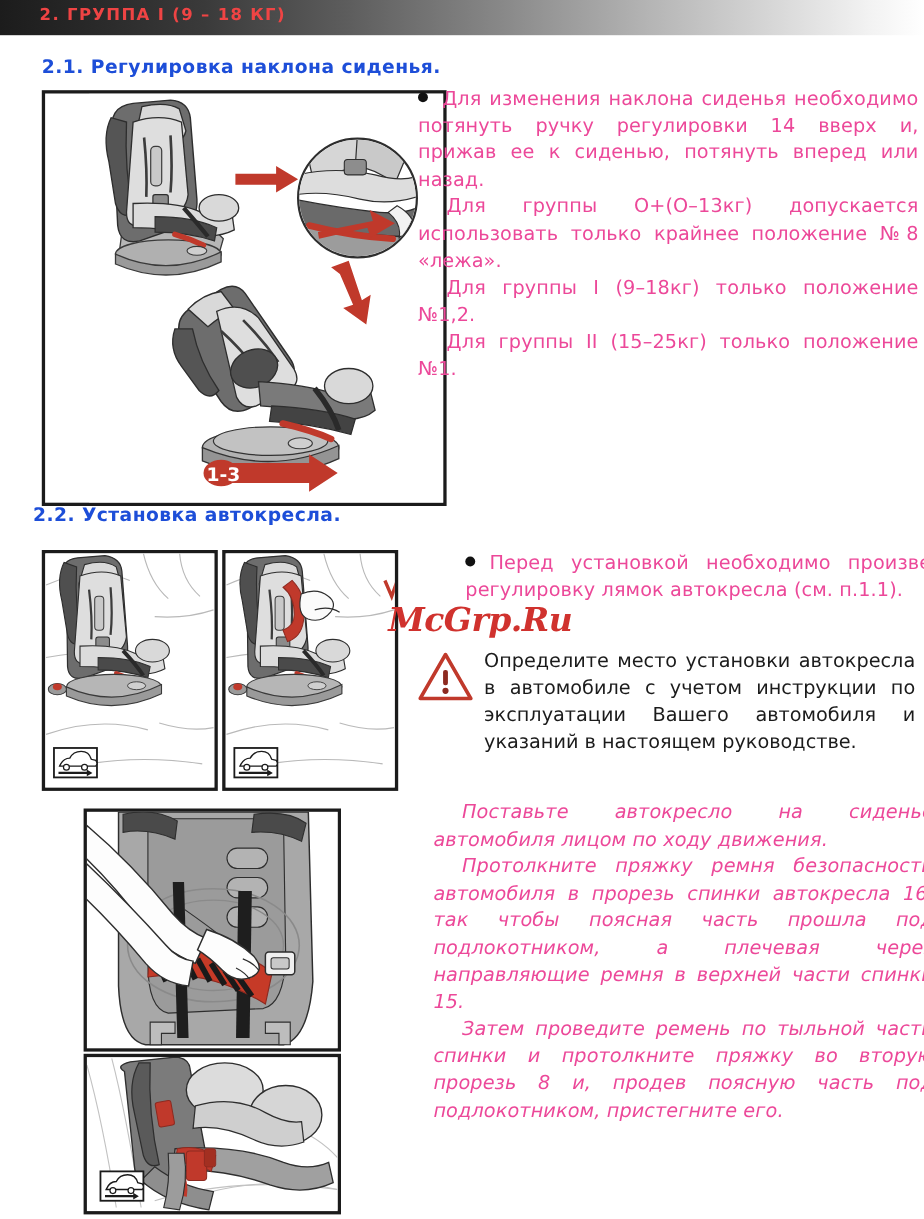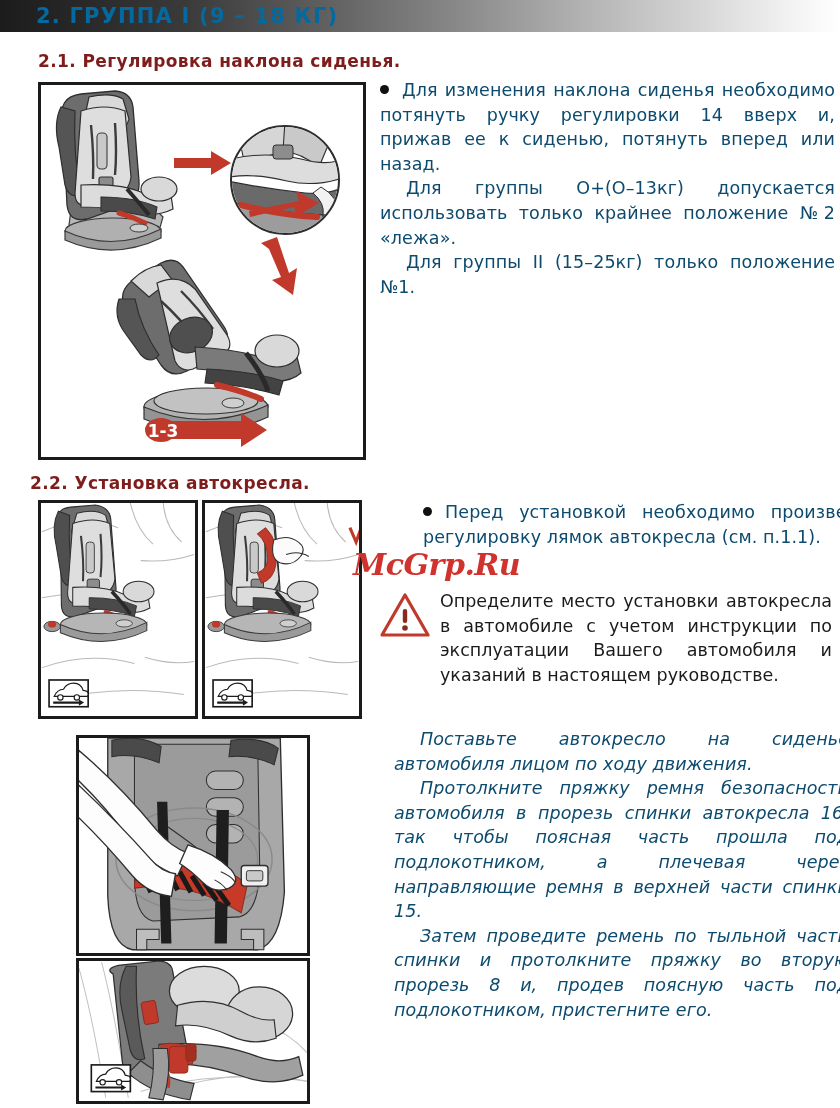--- a/index.html
+++ b/index.html
@@ -11,54 +11,54 @@
     overflow:hidden;
     position:relative;
   }
   
   .header-band{
     position:absolute;left:0;top:0;width:840px;height:32px;
     background:linear-gradient(to right,#1c1c1c 0%,#262626 8%,#3a3a3a 22%,#5e5e5e 38%,#8a8a8a 55%,#b4b4b4 70%,#d8d8d8 84%,#f2f2f2 94%,#ffffff 100%);
   }
   .header-title{
     position:absolute;left:36px;top:4px;
-    font-size:21px;font-weight:bold;color:#0369a1;
+    font-size:15px;font-weight:bold;color:#ef4444;
     letter-spacing:1.2px;
     white-space:nowrap;
   }
   
   .sec-heading{
     position:absolute;
-    font-size:17px;font-weight:bold;color:#7f1d1d;
+    font-size:17px;font-weight:bold;color:#1d4ed8;
     letter-spacing:0.4px;white-space:nowrap;
   }
   #sec21{left:38px;top:51px;}
-  #sec22{left:30px;top:473px;}
+  #sec22{left:30px;top:459px;}
 
   
   .fig{
     position:absolute;
     border:3px solid #1b1b1b;
     background:#ffffff;
     overflow:hidden;
   }
-  #fig-recline{left:38px;top:82px;width:322px;height:372px;}
+  #fig-recline{left:38px;top:82px;width:322px;height:372px;padding-left:40px;}
   #fig-install-a{left:38px;top:500px;width:154px;height:213px;}
   #fig-install-b{left:202px;top:500px;width:154px;height:213px;}
   #fig-thread{left:76px;top:735px;width:228px;height:215px;}
   #fig-buckle{left:76px;top:958px;width:228px;height:140px;}
 
   .fig svg{display:block;width:100%;height:100%;}
 
   
   .col{
     position:absolute;
     font-size:17.5px;
     line-height:24.6px;
-    color:#0c4a6e;
+    color:#ec4899;
     text-align:justify;
     letter-spacing:0.1px;
   }
   #col-21{left:380px;top:78px;width:455px;}
   #col-22{left:380px;top:500px;width:455px;margin-left:43px;}
   .col p{margin:0;}
   .col p.ind{text-indent:26px;}
   .bullet-row{display:block;}
   .bullet{
     display:inline-block;width:9px;height:9px;border-radius:50%;
@@ -181,21 +181,22 @@
       <ellipse cx="120" cy="345" rx="16" ry="12" fill="#c0392b"></ellipse>
       <text x="122" y="352" text-anchor="middle" font-family="DejaVu Sans, Liberation Sans, sans-serif" font-size="17" font-weight="bold" fill="#ffffff">1-3</text>
     </g>
   </svg>
 </div>
 
 <div class="col" id="col-21">
   <p class="bullet-row">
     <span class="bullet"></span><span>Для изменения наклона сиденья необходимо потянуть ручку регулировки 14 вверх и, прижав ее к сиденью, потянуть вперед или назад.</span>
   </p>
-  <p class="ind">Для группы O+(O–13кг) допускается использовать только крайнее положение №2 «лежа».</p>
+  <p class="ind">Для группы O+(O–13кг) допускается использовать только крайнее положение №8 «лежа».</p>
+  <p class="ind">Для группы  I  (9–18кг) только положение №1,2.</p>
   <p class="ind">Для группы II (15–25кг) только положение №1.</p>
 </div>
 
 <div class="sec-heading" id="sec22">2.2.  Установка  автокресла.</div>
 
 <div class="fig" id="fig-install-a">
   <svg viewBox="0 0 148 207" xmlns="http://www.w3.org/2000/svg">
     <rect width="148" height="207" fill="#fff"></rect>
     <g stroke="#b9b9b9" stroke-width="1" fill="none">
       <path d="M0 28 q40 -18 74 -4"></path>

